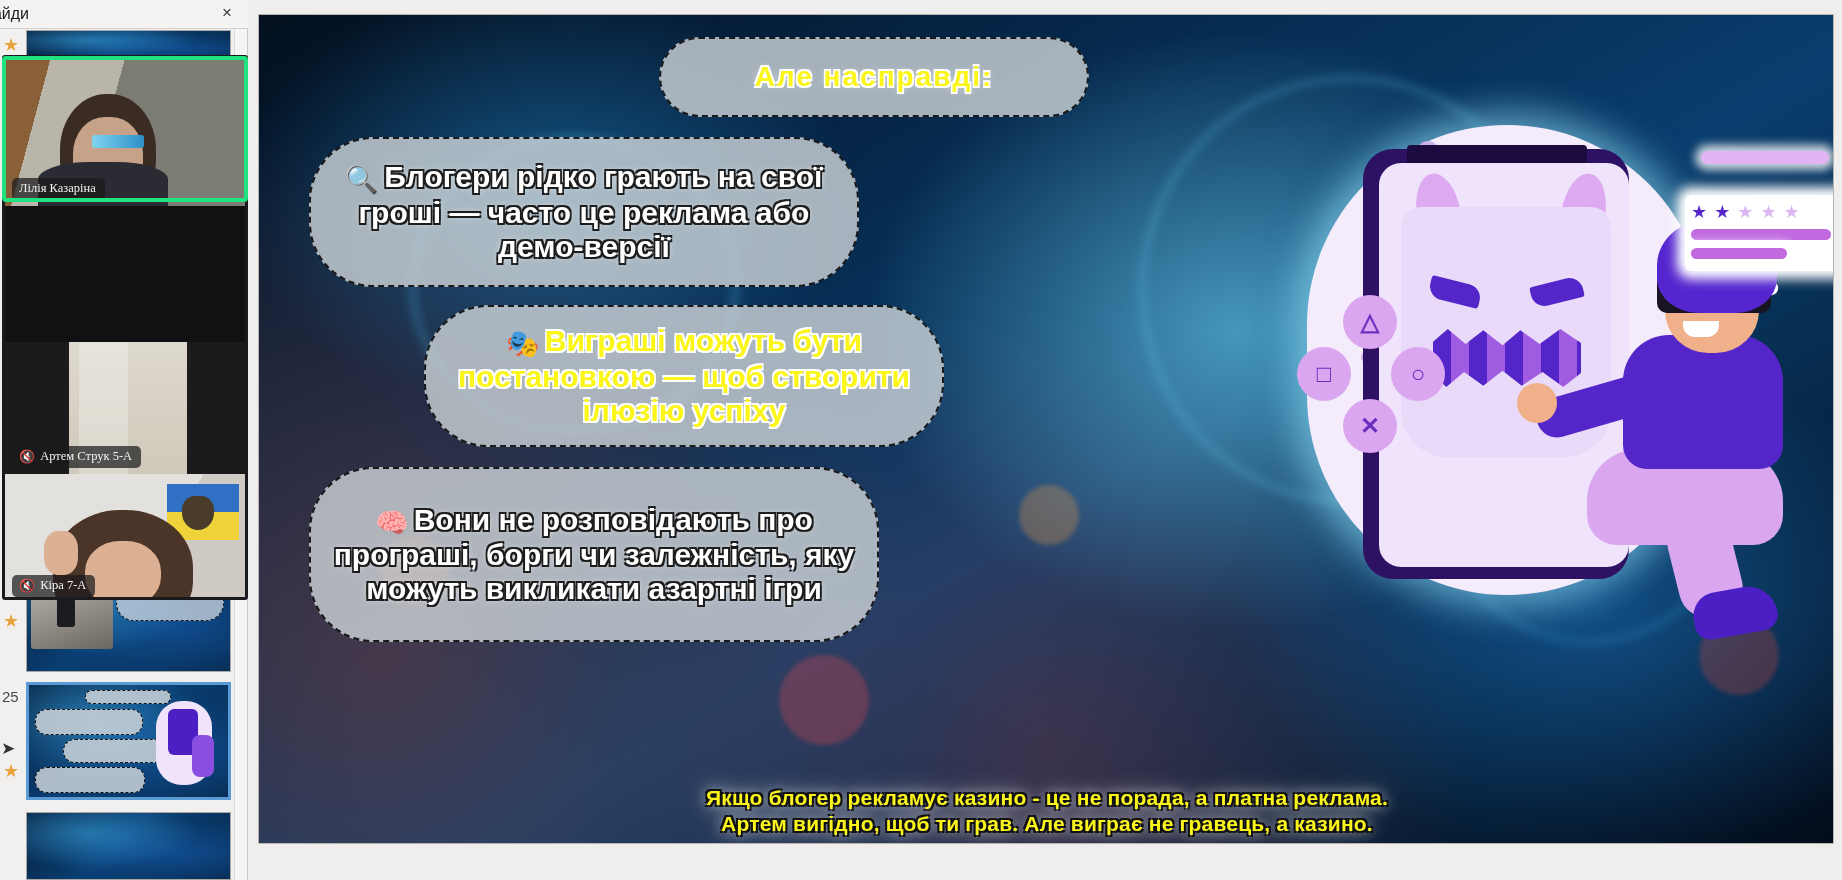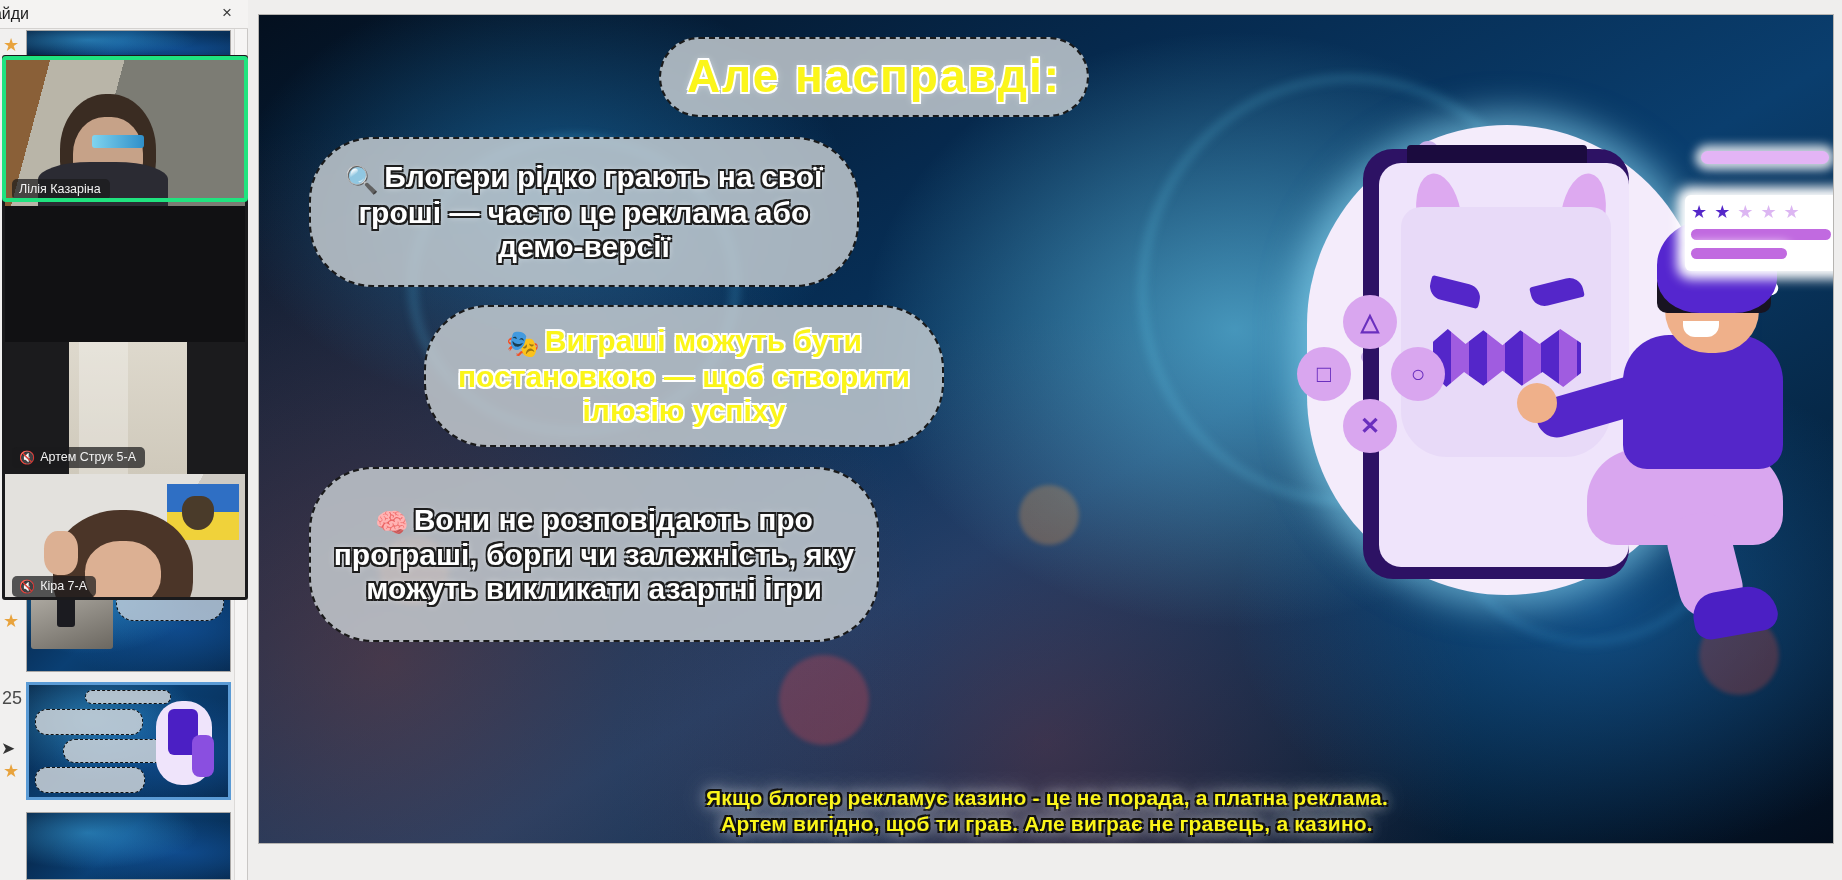--- a/index.html
+++ b/index.html
@@ -42,21 +42,21 @@
   #panel-scroll-thumb {
     position: absolute; left: 1px; top: 300px;
     width: 11px; height: 150px;
     background: #cfcdca; border-radius: 2px;
   }
   .thumb-row {
     position: absolute; left: 0; width: 235px;
   }
   .thumb-num {
     position: absolute; left: 2px; top: 2px;
-    font-size: 18px; color: #4a4a4a;
+    font-size: 15px; color: #4a4a4a;
   }
   .thumb-box {
     position: absolute; left: 26px; top: 0;
     width: 205px; border: 1px solid #a9a7a5;
     background: #0a1530; overflow: hidden;
   }
   .thumb-box.selected { border: 3px solid #5b9bd5; }
   .thumb-star {
     position: absolute; left: 3px; font-size: 18px; color: #e8a33d;
   }
@@ -74,21 +74,21 @@
 
   
   #video-strip {
     position: absolute; left: 2px; top: 55px;
     width: 246px; height: 545px;
     background: #111113;
     border: 3px solid #1a1a1c;
     border-radius: 3px;
     overflow: hidden;
   }
-  .vtile { position: absolute; left: 0; width: 246px; overflow: hidden; }
+  .vtile { position: absolute; left: 0; width: 246px; overflow: hidden; font-family: Liberation Serif, serif; }
   .vtile .feed { position: absolute; inset: 0; }
   .vname {
     position: absolute; left: 7px; bottom: 6px;
     display: flex; align-items: center; gap: 5px;
     background: rgba(26,26,28,.72);
     color: #f2f2f2; font-size: 12.5px;
     padding: 3px 9px 4px 7px; border-radius: 5px;
     white-space: nowrap;
   }
   .mute-ico { color: #e8453c; font-size: 13px; line-height: 1; }
@@ -172,21 +172,21 @@
     position: absolute;
     background: rgba(206,212,216,.80);
     border: 2.5px dashed #1a1a1a;
     border-radius: 64px;
     display: flex; align-items: center; justify-content: center;
     text-align: center;
     backdrop-filter: blur(2px);
   }
   .btxt { line-height: 1.13; padding: 0 16px; }
   .title-txt {
-    font-size: 46px; font-weight: 700; color: #fbf51a;
+    font-size: 28px; font-weight: 700; color: #fbf51a;
     letter-spacing: 2px;
     text-shadow: -1.6px -1.6px 0 #fff, 1.6px -1.6px 0 #fff,
                  -1.6px 1.6px 0 #fff, 1.6px 1.6px 0 #fff, 0 0 8px rgba(255,255,255,.55);
   }
   .white-txt {
     font-size: 30px; font-weight: 600; color: #ffffff;
     text-shadow: -1.8px -1.8px 0 #1d1d1d, 1.8px -1.8px 0 #1d1d1d,
                  -1.8px 1.8px 0 #1d1d1d, 1.8px 1.8px 0 #1d1d1d,
                  0 0 7px rgba(255,255,255,.8);
   }

